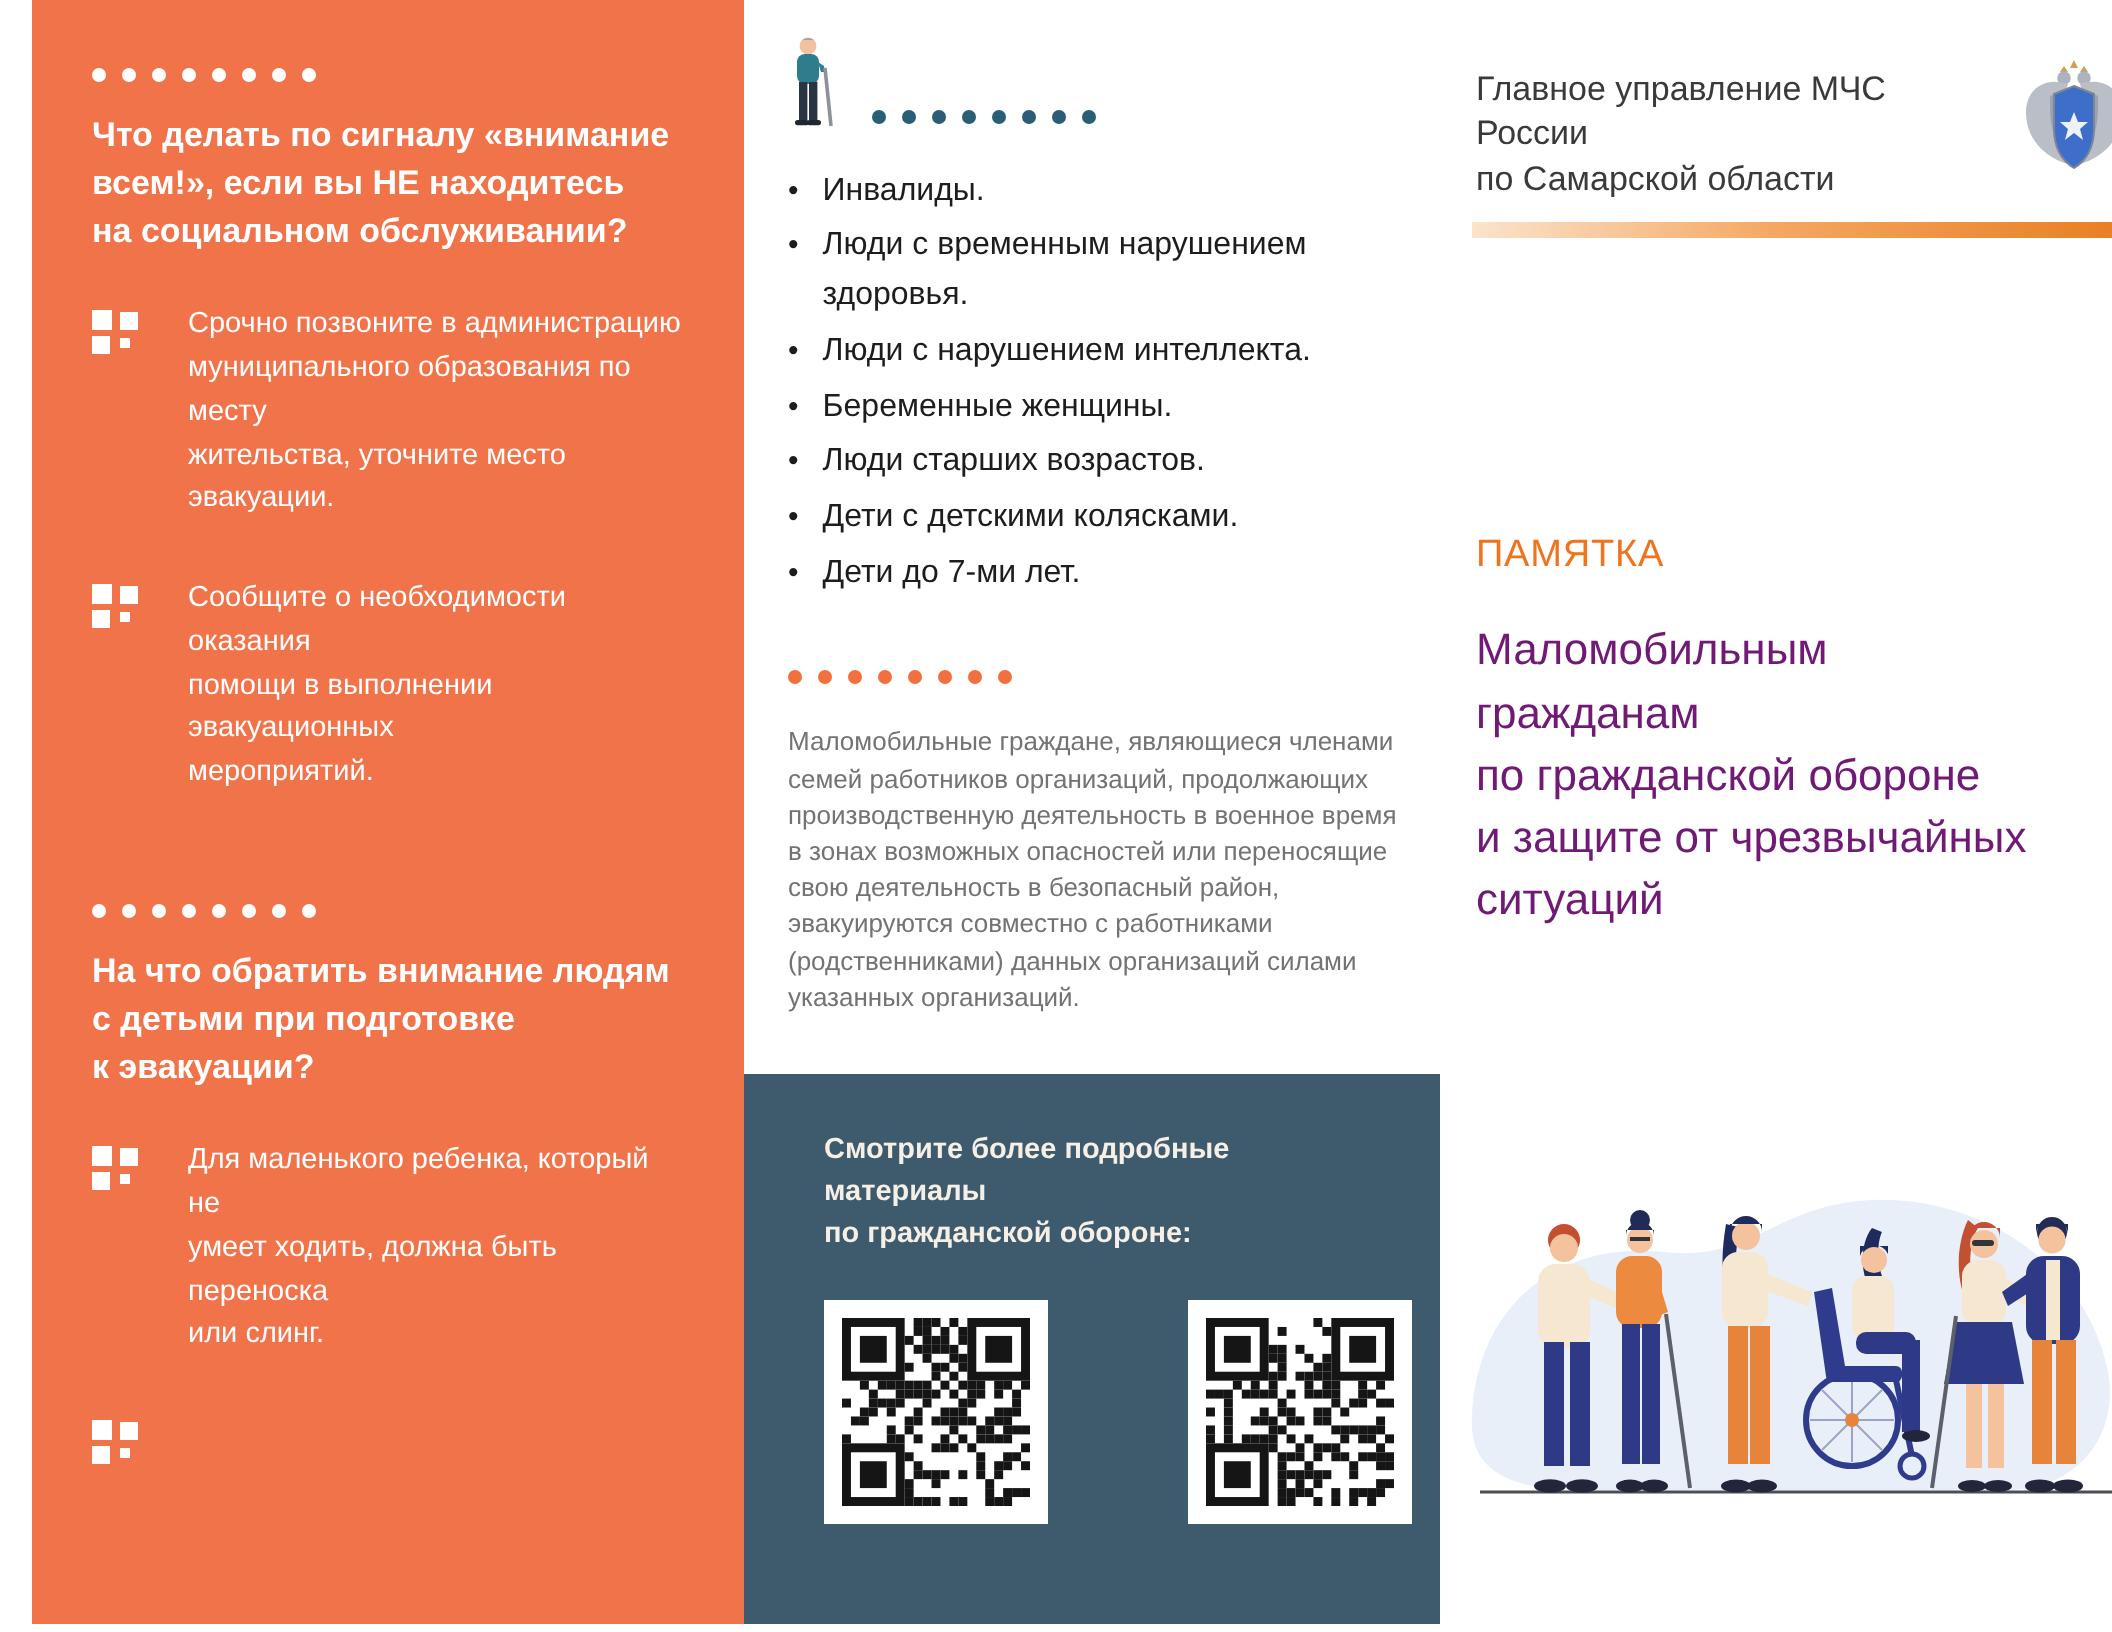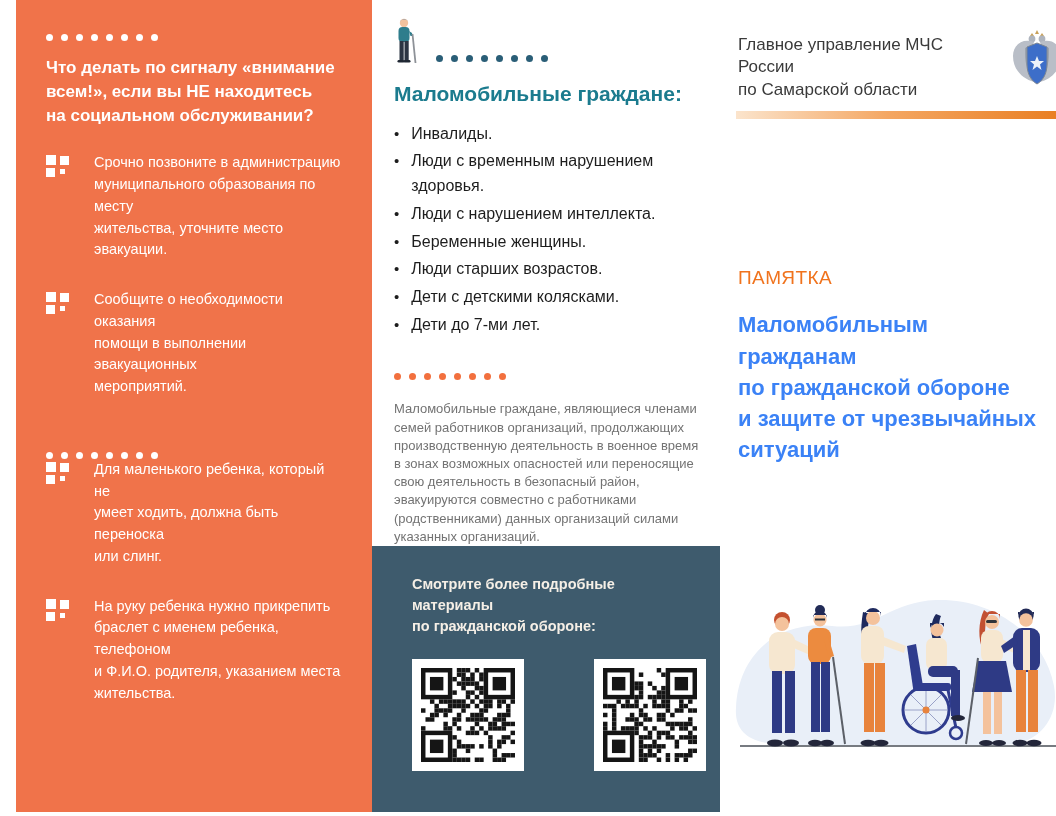--- a/index.html
+++ b/index.html
@@ -43,21 +43,21 @@
   .qr-frame { width:112px; height:112px; background:#ffffff; padding:9px; }
   .qr-frame svg { width:94px; height:94px; display:block; }
 
   
   .right-panel { width:352px; height:816px; background:#ffffff; flex:none; display:flex; flex-direction:column; }
   .rp-header { display:flex; align-items:flex-start; padding:26px 8px 0 18px; gap:10px; }
   .rp-org { font-size:17px; color:#3a3a3a; line-height:1.32; white-space:pre-line; flex:1; padding-top:8px; }
   .rp-emblem { flex:none; width:54px; height:62px; }
   .rp-bar { height:8px; margin:10px 0 0 16px; background:linear-gradient(90deg,#FBE4CC 0%, #F4A763 45%, #E87C1E 100%); }
   .rp-doctype { color:#F0731D; font-size:19px; font-weight:400; letter-spacing:0.4px; margin:148px 0 0 18px; }
-  .rp-title { color:#3b82f6; font-size:22px; font-weight:700; line-height:1.42; margin:20px 24px 0 18px; white-space:pre-line; }
+  .rp-title { color:#701a75; font-size:22px; font-weight:400; line-height:1.42; margin:20px 24px 0 18px; white-space:pre-line; }
   .rp-illustration { margin-top:auto; margin-bottom:28px; width:352px; height:230px; }
 </style>
 </head>
 <body>
 
 <div class="page">
 
   <aside class="left-panel">
 
     <div class="lp-section">
@@ -102,42 +102,41 @@
       <div class="dots dots-white">
         <span></span>
           <span></span>
           <span></span>
           <span></span>
           <span></span>
           <span></span>
           <span></span>
           <span></span>
       </div>
+      <h2 class="lp-heading">На что обратить внимание людям
+с детьми при подготовке
+к эвакуации?</h2>
       <div class="lp-bullet">
         <span class="sq-icon">
             <i></i>
             <i></i>
             <i></i>
             <i></i>
           </span>
         <p class="lp-text">Для маленького ребенка, который не
 умеет ходить, должна быть переноска
 или слинг.</p>
       </div>
       <div class="lp-bullet">
         <span class="sq-icon">
             <i></i>
             <i></i>
             <i></i>
             <i></i>
           </span>
-        <p class="lp-text">На руку ребенка нужно прикрепить
-браслет с именем ребенка, телефоном
-и Ф.И.О. родителя, указанием места
-жительства.</p>
       </div>
     </div>
 
   </aside>
 
   <main class="middle-panel">
     <div class="mp-content">
 
       <div class="mp-icon-row">
         <svg width="26" height="50" viewBox="0 0 26 50" aria-hidden="true">
@@ -156,21 +155,20 @@
             <span></span>
             <span></span>
             <span></span>
             <span></span>
             <span></span>
             <span></span>
             <span></span>
         </div>
       </div>
 
-      <h1 class="mp-heading">Маломобильные граждане:</h1>
 
       <ul class="mp-list">
         <li>Инвалиды.</li>
         <li>Люди с временным нарушением здоровья.</li>
         <li>Люди с нарушением интеллекта.</li>
         <li>Беременные женщины.</li>
         <li>Люди старших возрастов.</li>
         <li>Дети с детскими колясками.</li>
         <li>Дети до 7-ми лет.</li>
       </ul>

